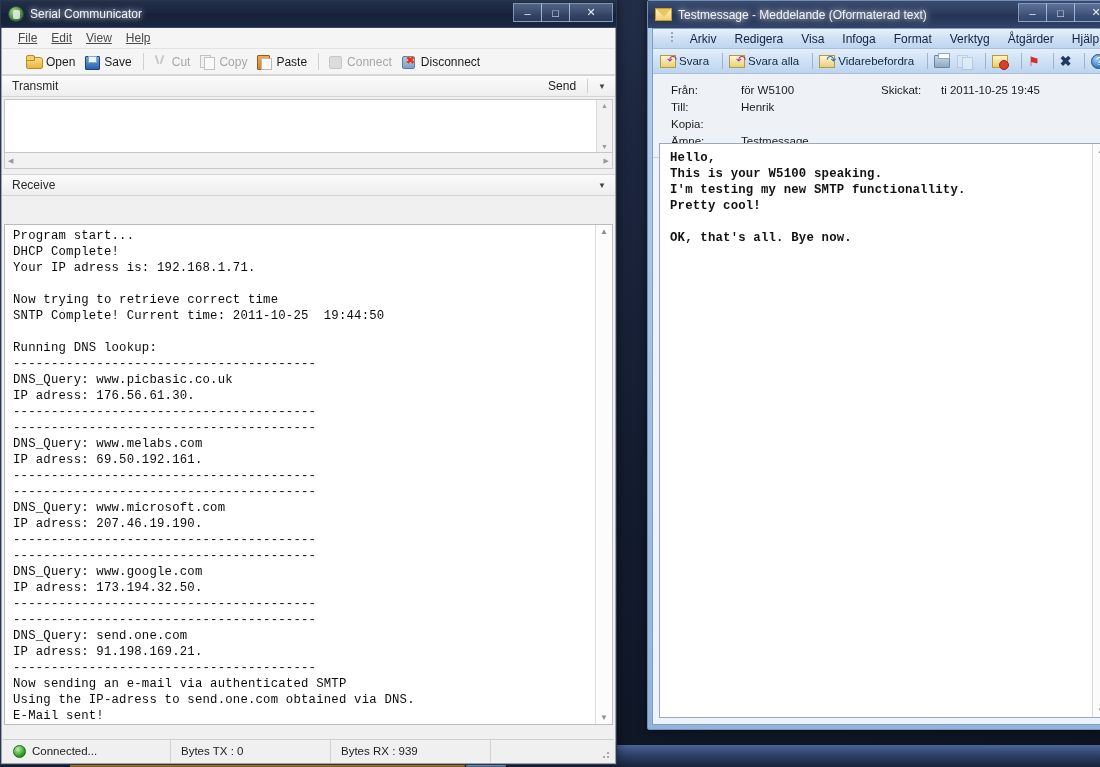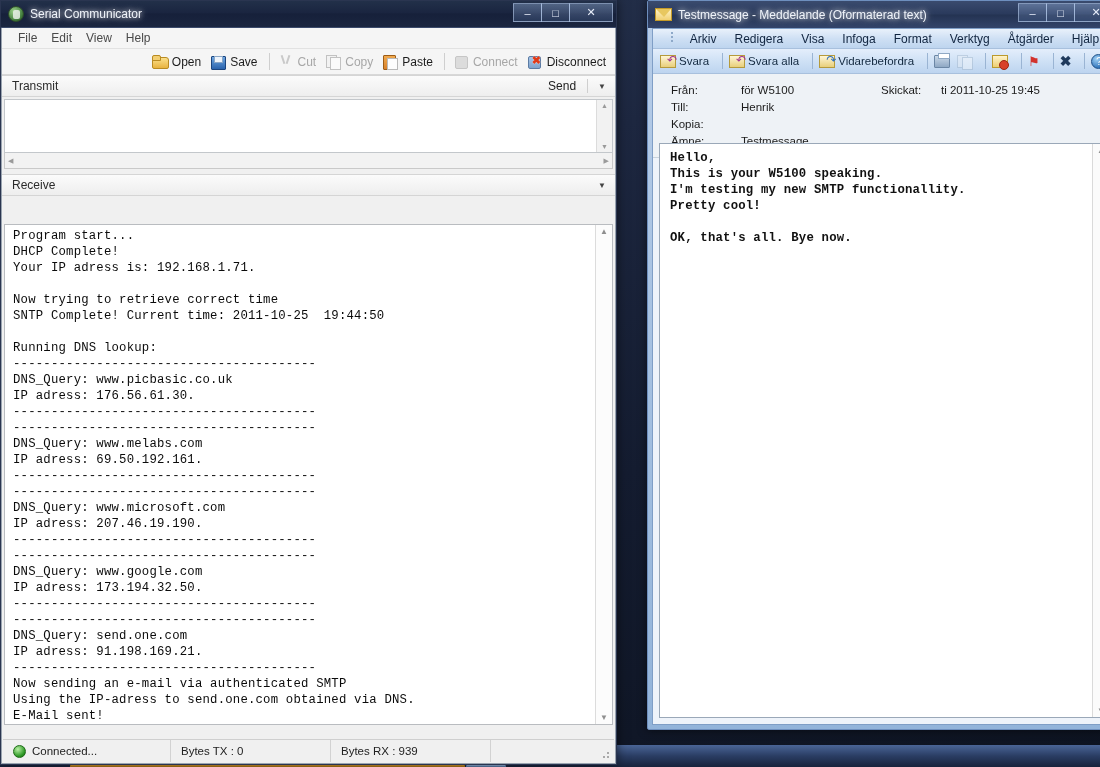--- a/index.html
+++ b/index.html
@@ -88,27 +88,27 @@
   }
   .menubar {
     height: 21px; display: flex; align-items: center;
     background: #f5f5f5;
     border-bottom: 1px solid #e2e2e2;
     padding-left: 10px;
   }
   .menubar .mi {
     font-size: 12px; color: #4a4a4a;
     padding: 2px 8px 2px 6px;
+    text-decoration: underline;
   }
   .toolbar {
     height: 26px; display: flex; align-items: center;
     background: #f5f5f5;
     border-bottom: 1px solid #d8d8d8;
-    padding-left: 10px;
-    justify-content: flex-end;
+    padding-left: 24px;
   }
   .tb-item { display: flex; align-items: center; margin-right: 9px; font-size: 12px; color: #1d1d1d; }
   .tb-item.disabled { color: #a7a7a7; }
   .tb-item .lbl { margin-left: 4px; }
   .tb-sep { width: 1px; height: 17px; background: #cfcfcf; margin: 0 8px 0 2px; }
   .ico { width: 16px; height: 15px; position: relative; display: inline-block; }
   
   .ico-folder::before {
     content:""; position:absolute; left:0; top:3px; width:15px; height:10px;
     background: linear-gradient(180deg,#fbe08a,#e8b33f); border:1px solid #b98b22; border-radius:1px 3px 2px 2px;

